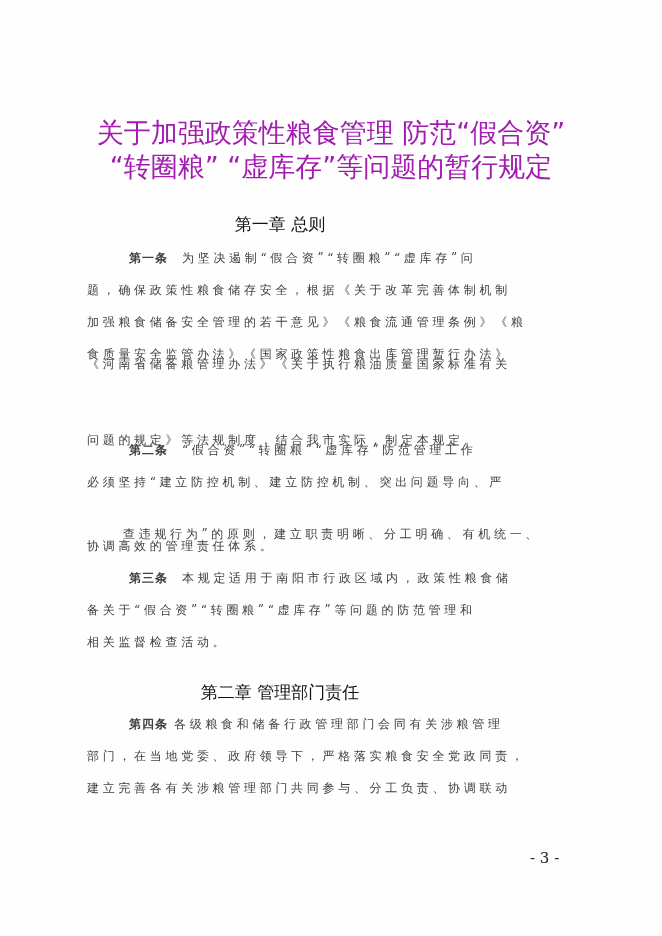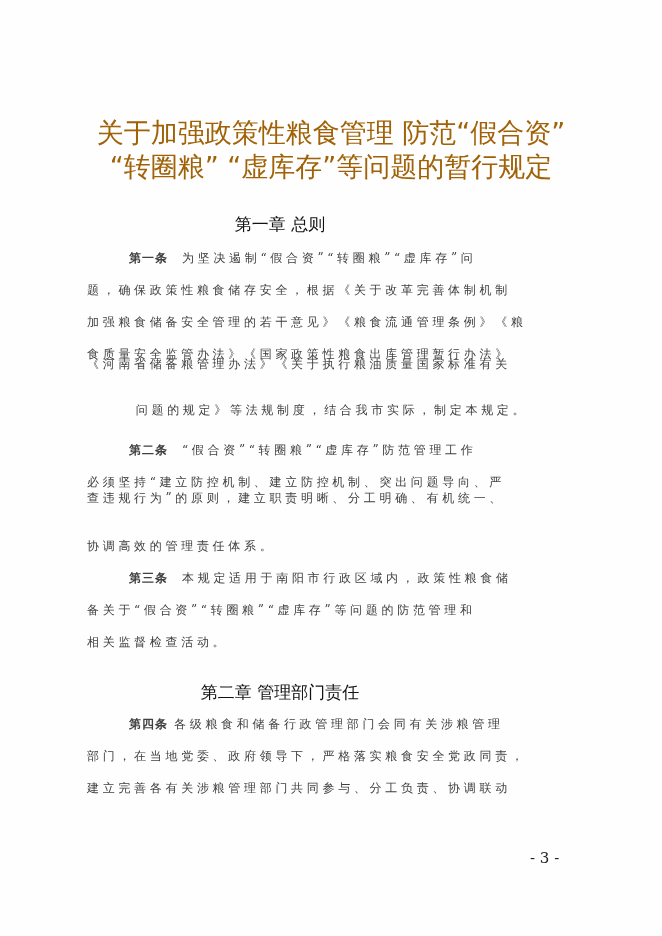--- a/index.html
+++ b/index.html
@@ -1,20 +1,20 @@
 <!DOCTYPE html>
 <html><head>
 <meta charset="utf-8">
 <style>
   html, body { margin:0; padding:0; background:#fefefe; }
   body { width:662px; height:936px; position:relative; overflow:hidden;
          font-family:"DejaVu Serif","Liberation Serif",serif; color:#111; }
   .title { position:absolute; left:0; width:662px; text-align:center;
            font-family:"DejaVu Sans","Liberation Sans",sans-serif;
-           font-size:27px; line-height:34px; letter-spacing:0px; color:#a16207; }
+           font-size:27px; line-height:34px; letter-spacing:0px; color:#a21caf; }
   .t1 { top:116px; }
   .t2 { top:150px; }
   .chapter { position:absolute; left:0; width:560px; text-align:center;
              font-family:"DejaVu Sans","Liberation Sans",sans-serif;
              font-size:17px; line-height:24px; color:#111; }
   .line { position:absolute; left:87px; width:490px; font-size:12px;
           line-height:24px; white-space:nowrap; letter-spacing:3.7px; color:#404040; }
   .indent { left:129px; width:448px; }
   .art { font-weight:bold; font-family:"DejaVu Serif","Liberation Serif",serif; letter-spacing:1px; margin-right:14px; }
   .pagenum { position:absolute; top:849px; left:530px; font-size:15px;
@@ -27,25 +27,25 @@
   <div class="title t1">关于加强政策性粮食管理  防范“假合资”</div>
   <div class="title t2">“转圈粮”  “虚库存”等问题的暂行规定</div>
 
   <div class="chapter" style="top:212px;">第一章   总则</div>
 
   <div class="line indent" style="top:246px;"><span class="art">第一条</span><span>为坚决遏制“假合资”“转圈粮”“虚库存”问</span></div>
   <div class="line" style="top:278px;">题，确保政策性粮食储存安全，根据《关于改革完善体制机制</div>
   <div class="line" style="top:310px;">加强粮食储备安全管理的若干意见》《粮食流通管理条例》《粮</div>
   <div class="line" style="top:342px;">食质量安全监管办法》《国家政策性粮食出库管理暂行办法》</div>
   <div class="line" style="top:352px;">《河南省储备粮管理办法》《关于执行粮油质量国家标准有关</div>
-  <div class="line" style="top:398px;text-align:center;">问题的规定》等法规制度，结合我市实际，制定本规定。</div>
+  <div class="line" style="top:428px;">问题的规定》等法规制度，结合我市实际，制定本规定。</div>
 
   <div class="line indent" style="top:438px;"><span class="art">第二条</span><span>“假合资”“转圈粮”“虚库存”防范管理工作</span></div>
   <div class="line" style="top:470px;">必须坚持“建立防控机制、建立防控机制、突出问题导向、严</div>
-  <div class="line" style="top:486px;">查违规行为”的原则，建立职责明晰、分工明确、有机统一、</div>
+  <div class="line" style="top:522px;margin-left:36px;">查违规行为”的原则，建立职责明晰、分工明确、有机统一、</div>
   <div class="line" style="top:534px;">协调高效的管理责任体系。</div>
 
   <div class="line indent" style="top:566px;"><span class="art">第三条</span><span>本规定适用于南阳市行政区域内，政策性粮食储</span></div>
   <div class="line" style="top:598px;">备关于“假合资”“转圈粮”“虚库存”等问题的防范管理和</div>
   <div class="line" style="top:630px;">相关监督检查活动。</div>
 
   <div class="chapter" style="top:680px;">第二章   管理部门责任</div>
 
   <div class="line indent" style="top:712px;"><span class="art" style="margin-right:6px;">第四条</span><span>各级粮食和储备行政管理部门会同有关涉粮管理</span></div>
   <div class="line" style="top:744px;">部门，在当地党委、政府领导下，严格落实粮食安全党政同责，</div>

